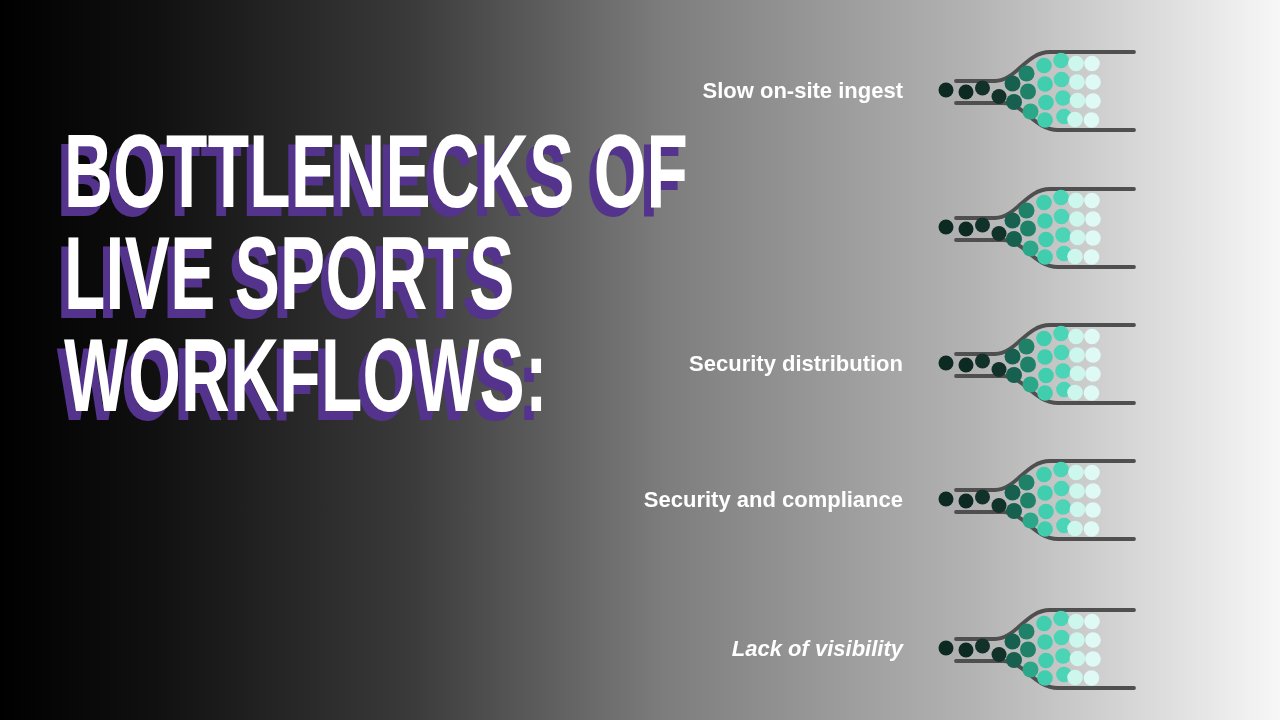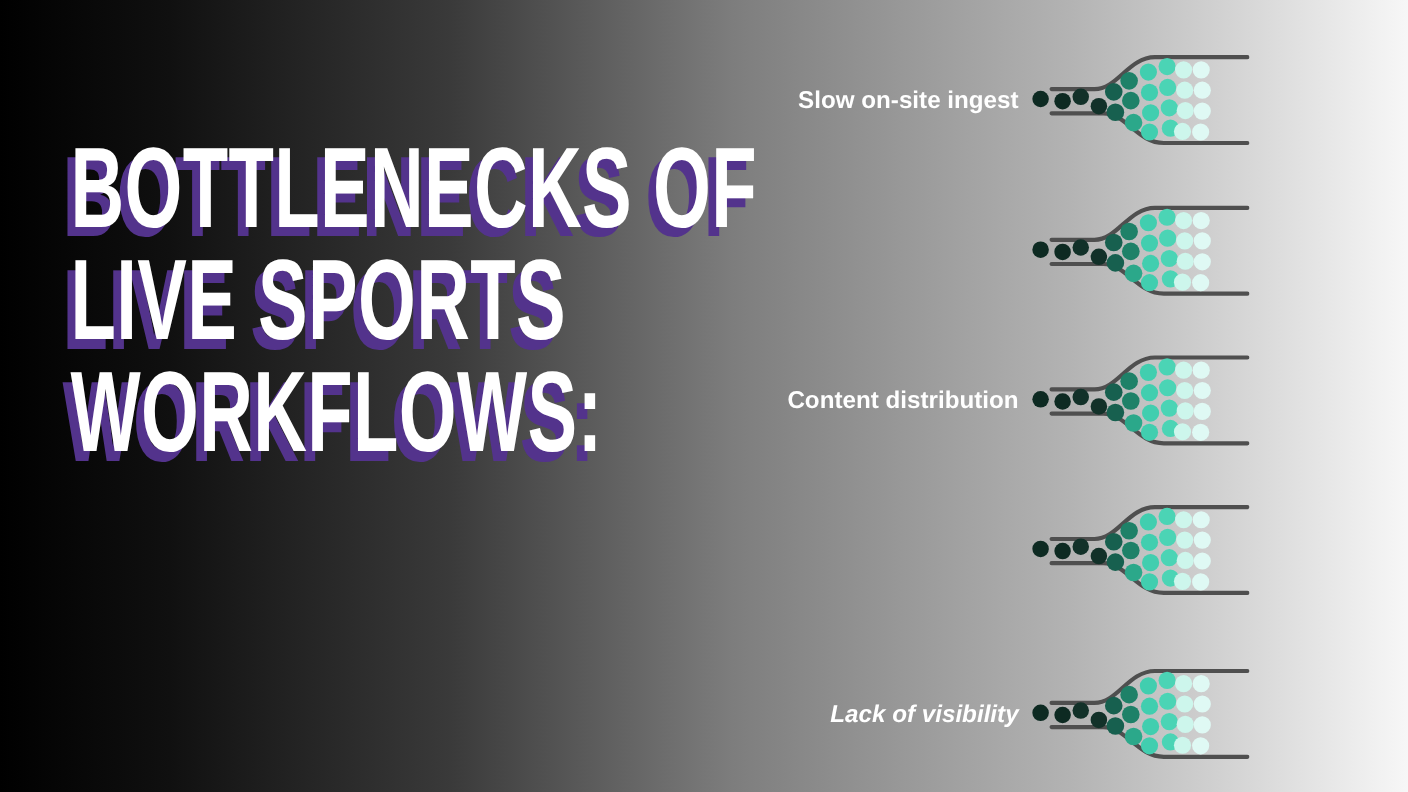--- a/index.html
+++ b/index.html
@@ -18,21 +18,21 @@
     color:var(--title-color);
     text-transform:uppercase;white-space:nowrap;
     transform:scaleX(0.65);transform-origin:left top;
     text-shadow:-11px 9px 0 var(--shadow-color);
     letter-spacing:0.5px;
   }
   .title-line{display:block;}
   #rows{position:absolute;inset:0;}
   .row{
     position:absolute;left:0;width:1136px;height:98px;
-    display:flex;align-items:center;justify-content:flex-end;gap:8px;
+    display:flex;align-items:center;justify-content:flex-end;gap:31px;
   }
   .row-label{
     color:var(--label-color);
     font-size:22px;font-weight:700;
     white-space:nowrap;
   }
   .funnel{flex:0 0 auto;display:block;}
 </style>
 </head>
 <body>
@@ -103,21 +103,21 @@
           <circle cx="143.5" cy="58.5" r="7.8" fill="#cdf6ec"></circle>
           <circle cx="141" cy="77.5" r="7.8" fill="#cdf6ec"></circle>
           <circle cx="158" cy="21.5" r="7.8" fill="#dff9f4"></circle>
           <circle cx="159" cy="40" r="7.8" fill="#dff9f4"></circle>
           <circle cx="159" cy="59" r="7.8" fill="#dff9f4"></circle>
           <circle cx="157.5" cy="78" r="7.8" fill="#dff9f4"></circle>
         </svg>
   </div>
 
   <div class="row" style="top: 314.5px;">
-    <span class="row-label">Content distribution</span>
+    <span class="row-label">Security distribution</span>
     <svg class="funnel" viewBox="0 0 202 98" width="202" height="98">
           <path d="M 22 39 H 61 C 82 39, 92 10, 116 10 H 200" fill="none" stroke="#4f4f4f" stroke-width="3.8" stroke-linecap="round"></path>
           <path d="M 22 61 H 69 C 90 61, 100 88, 124 88 H 200" fill="none" stroke="#4f4f4f" stroke-width="3.8" stroke-linecap="round"></path>
           <circle cx="12" cy="48" r="7.5" fill="#0d2a22"></circle>
           <circle cx="32" cy="50" r="7.5" fill="#0d2a22"></circle>
           <circle cx="48.5" cy="46" r="7.5" fill="#123129"></circle>
           <circle cx="65" cy="54.5" r="7.5" fill="#123129"></circle>
           <circle cx="78.5" cy="41.5" r="8" fill="#17604f"></circle>
           <circle cx="80" cy="60" r="8" fill="#17604f"></circle>
           <circle cx="92.5" cy="31.5" r="8" fill="#1e8168"></circle>
@@ -136,20 +136,21 @@
           <circle cx="143.5" cy="58.5" r="7.8" fill="#cdf6ec"></circle>
           <circle cx="141" cy="77.5" r="7.8" fill="#cdf6ec"></circle>
           <circle cx="158" cy="21.5" r="7.8" fill="#dff9f4"></circle>
           <circle cx="159" cy="40" r="7.8" fill="#dff9f4"></circle>
           <circle cx="159" cy="59" r="7.8" fill="#dff9f4"></circle>
           <circle cx="157.5" cy="78" r="7.8" fill="#dff9f4"></circle>
         </svg>
   </div>
 
   <div class="row" style="top: 451px;">
+    <span class="row-label">Security and compliance</span>
     <svg class="funnel" viewBox="0 0 202 98" width="202" height="98">
           <path d="M 22 39 H 61 C 82 39, 92 10, 116 10 H 200" fill="none" stroke="#4f4f4f" stroke-width="3.8" stroke-linecap="round"></path>
           <path d="M 22 61 H 69 C 90 61, 100 88, 124 88 H 200" fill="none" stroke="#4f4f4f" stroke-width="3.8" stroke-linecap="round"></path>
           <circle cx="12" cy="48" r="7.5" fill="#0d2a22"></circle>
           <circle cx="32" cy="50" r="7.5" fill="#0d2a22"></circle>
           <circle cx="48.5" cy="46" r="7.5" fill="#123129"></circle>
           <circle cx="65" cy="54.5" r="7.5" fill="#123129"></circle>
           <circle cx="78.5" cy="41.5" r="8" fill="#17604f"></circle>
           <circle cx="80" cy="60" r="8" fill="#17604f"></circle>
           <circle cx="92.5" cy="31.5" r="8" fill="#1e8168"></circle>

